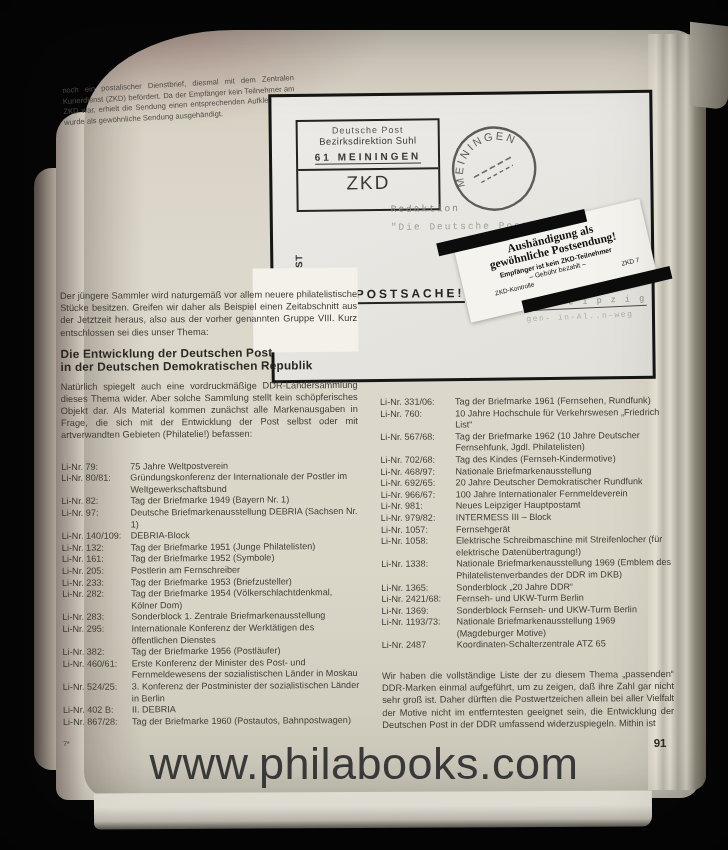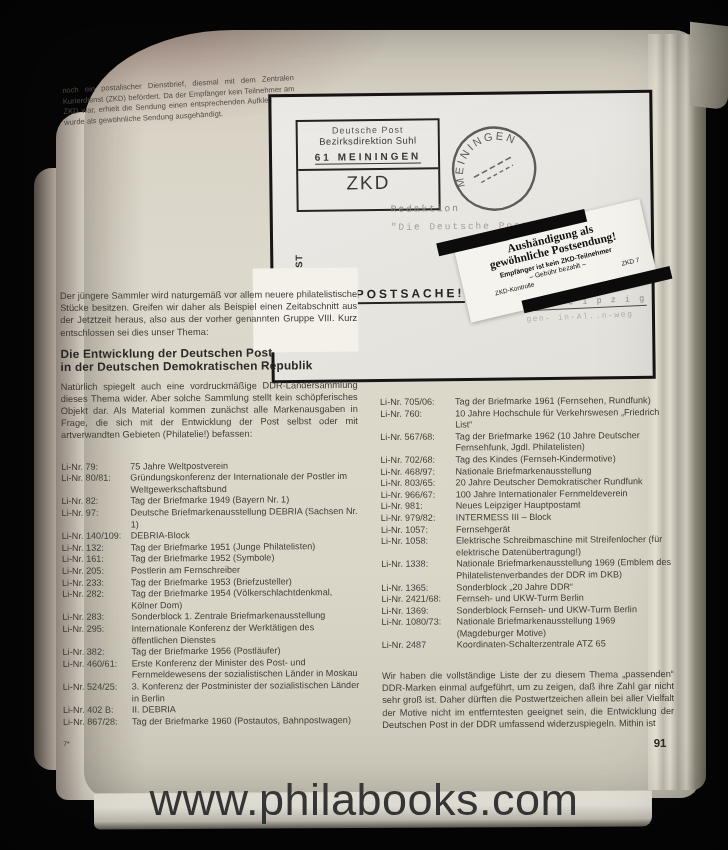--- a/index.html
+++ b/index.html
@@ -85,21 +85,21 @@
   .li-list{margin-top:20px;}
   .col-right .li-list{margin-top:0;}
   .li-row{display:flex;font-size:9.1px;line-height:11.6px;color:#403d38;}
   .col-left .li-nr{flex:0 0 69px;}
   .col-right .li-nr{flex:0 0 75px;}
   .li-text{flex:1;}
   .sig{margin-top:12px;font-size:7px;color:#4a4742;}
   .closing{margin-top:18px;}
   .pagenum{margin-top:8px;text-align:right;padding-right:8px;font-weight:bold;font-size:11.5px;color:#2e2c28;}
 
-  .watermark{position:absolute;left:50%;top:774px;transform:translateX(-50%);z-index:9;
+  .watermark{position:absolute;left:50%;top:738px;transform:translateX(-50%);z-index:9;
          font-size:45px;color:#3b3b3b;letter-spacing:.5px;white-space:nowrap;}
 </style>
 </head>
 <body>
 
 <div class="stage">
   <div class="left-edge"></div>
   <div class="under-page"></div>
   <div class="page"></div>
   <div class="stack-right"></div>
@@ -230,41 +230,41 @@
           <span class="li-nr">Li-Nr. 867/28:</span>
           <span class="li-text">Tag der Briefmarke 1960 (Postautos, Bahnpostwagen)</span>
         </div>
       </div>
     <div class="sig">7*</div>
   </div>
 
   <div class="col col-right page-text">
     <div class="li-list" id="list-right">
         <div class="li-row">
-          <span class="li-nr">Li-Nr. 705/06:</span>
+          <span class="li-nr">Li-Nr. 331/06:</span>
           <span class="li-text">Tag der Briefmarke 1961 (Fernsehen, Rundfunk)</span>
         </div>
         <div class="li-row">
           <span class="li-nr">Li-Nr. 760:</span>
           <span class="li-text">10 Jahre Hochschule für Verkehrswesen „Friedrich List“</span>
         </div>
         <div class="li-row">
           <span class="li-nr">Li-Nr. 567/68:</span>
           <span class="li-text">Tag der Briefmarke 1962 (10 Jahre Deutscher Fernsehfunk, Jgdl. Philatelisten)</span>
         </div>
         <div class="li-row">
           <span class="li-nr">Li-Nr. 702/68:</span>
           <span class="li-text">Tag des Kindes (Fernseh-Kindermotive)</span>
         </div>
         <div class="li-row">
           <span class="li-nr">Li-Nr. 468/97:</span>
           <span class="li-text">Nationale Briefmarkenausstellung</span>
         </div>
         <div class="li-row">
-          <span class="li-nr">Li-Nr. 803/65:</span>
+          <span class="li-nr">Li-Nr. 692/65:</span>
           <span class="li-text">20 Jahre Deutscher Demokratischer Rundfunk</span>
         </div>
         <div class="li-row">
           <span class="li-nr">Li-Nr. 966/67:</span>
           <span class="li-text">100 Jahre Internationaler Fernmeldeverein</span>
         </div>
         <div class="li-row">
           <span class="li-nr">Li-Nr. 981:</span>
           <span class="li-text">Neues Leipziger Hauptpostamt</span>
         </div>
@@ -290,21 +290,21 @@
         </div>
         <div class="li-row">
           <span class="li-nr">Li-Nr. 2421/68:</span>
           <span class="li-text">Fernseh- und UKW-Turm Berlin</span>
         </div>
         <div class="li-row">
           <span class="li-nr">Li-Nr. 1369:</span>
           <span class="li-text">Sonderblock Fernseh- und UKW-Turm Berlin</span>
         </div>
         <div class="li-row">
-          <span class="li-nr">Li-Nr. 1080/73:</span>
+          <span class="li-nr">Li-Nr. 1193/73:</span>
           <span class="li-text">Nationale Briefmarkenausstellung 1969 (Magdeburger Motive)</span>
         </div>
         <div class="li-row">
           <span class="li-nr">Li-Nr. 2487</span>
           <span class="li-text">Koordinaten-Schalterzentrale ATZ 65</span>
         </div>
       </div>
     <div class="para closing">Wir haben die vollständige Liste der zu diesem Thema „passenden“ DDR-Marken einmal aufgeführt, um zu zeigen, daß ihre Zahl gar nicht sehr groß ist. Daher dürften die Postwertzeichen allein bei aller Vielfalt der Motive nicht im entferntesten geeignet sein, die Entwicklung der Deutschen Post in der DDR umfassend widerzuspiegeln. Mithin ist</div>
     <div class="pagenum">91</div>
   </div>

